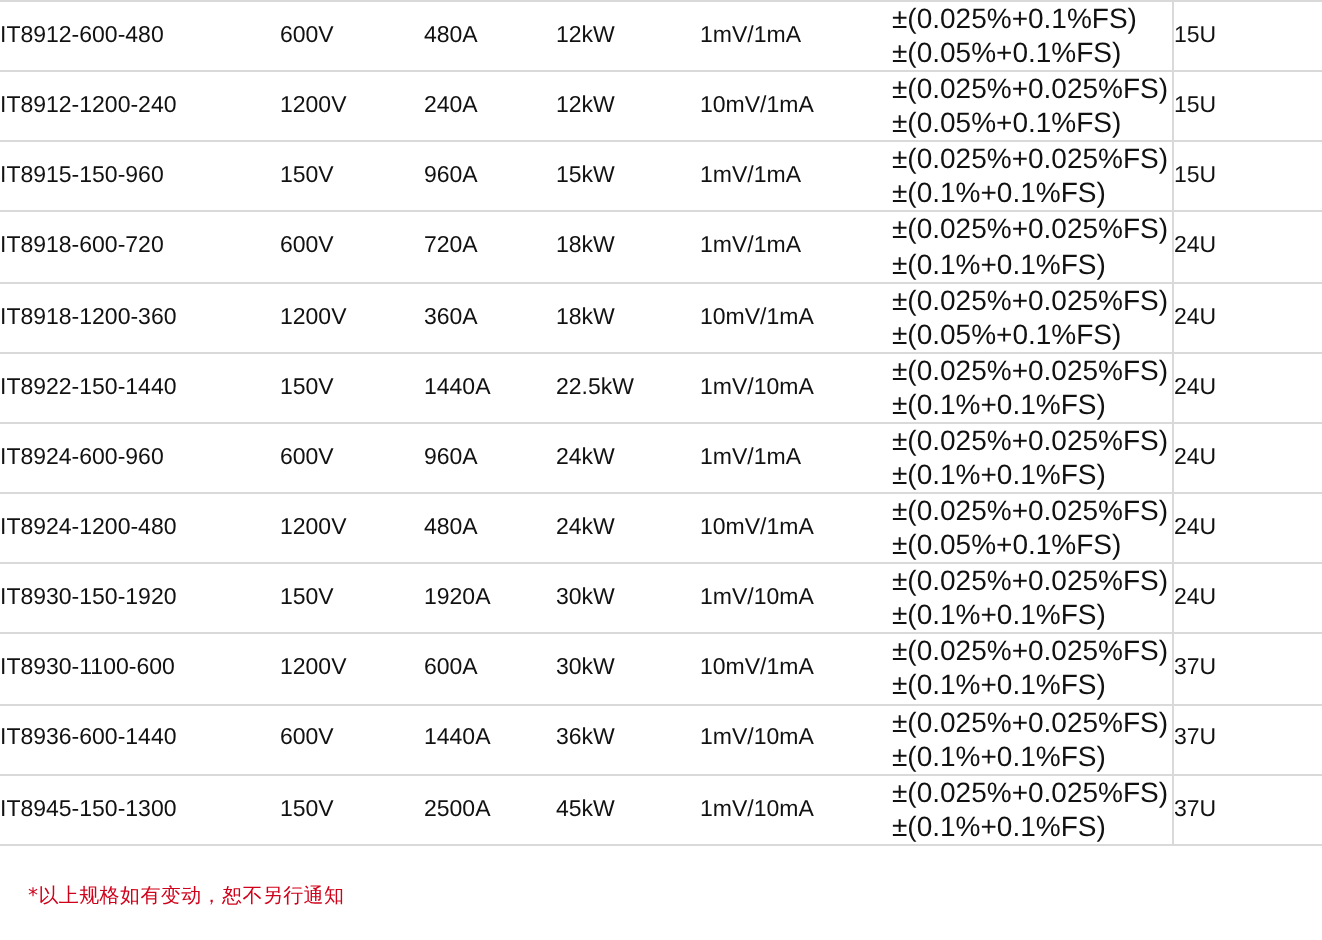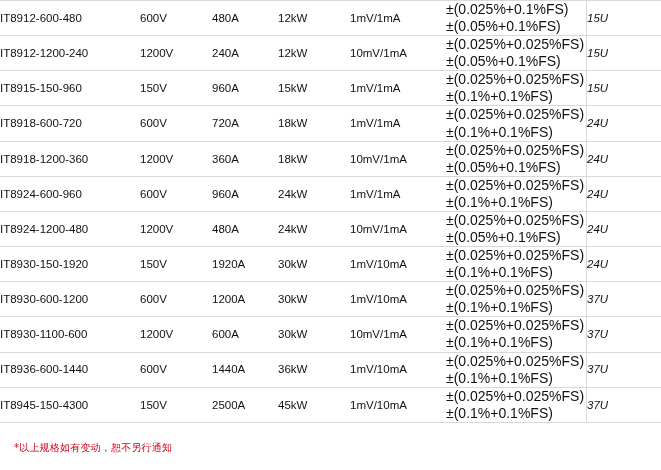--- a/index.html
+++ b/index.html
@@ -47,21 +47,20 @@
   .footnote {
     margin-top: 18px;
     padding-left: 14px;
     font-size: 10px;
     color: #d0021b;
     font-family: "DejaVu Sans", sans-serif;
     letter-spacing: 0.2px;
   }
   .divider-col {
     border-left: 1px solid #d9d9d9;
-    font-style: italic;
   }
 </style>
 </head>
 <body>
 
 <table class="spec-table">
   <tbody>
 
     <tr>
       <td class="c-model">IT8912-600-480</td>
@@ -121,20 +120,32 @@
       <td class="c-curr">360A</td>
       <td class="c-power">18kW</td>
       <td class="c-res">10mV/1mA</td>
       <td class="c-acc">
         <span class="acc-line">±(0.025%+0.025%FS)</span>
         <span class="acc-line">±(0.05%+0.1%FS)</span>
       </td>
       <td class="c-size divider-col">24U</td>
     </tr>
 
+    <tr>
+      <td class="c-model">IT8922-150-1440</td>
+      <td class="c-volt">150V</td>
+      <td class="c-curr">1440A</td>
+      <td class="c-power">22.5kW</td>
+      <td class="c-res">1mV/10mA</td>
+      <td class="c-acc">
+        <span class="acc-line">±(0.025%+0.025%FS)</span>
+        <span class="acc-line">±(0.1%+0.1%FS)</span>
+      </td>
+      <td class="c-size divider-col">24U</td>
+    </tr>
 
     <tr>
       <td class="c-model">IT8924-600-960</td>
       <td class="c-volt">600V</td>
       <td class="c-curr">960A</td>
       <td class="c-power">24kW</td>
       <td class="c-res">1mV/1mA</td>
       <td class="c-acc">
         <span class="acc-line">±(0.025%+0.025%FS)</span>
         <span class="acc-line">±(0.1%+0.1%FS)</span>
@@ -161,32 +172,20 @@
       <td class="c-curr">1920A</td>
       <td class="c-power">30kW</td>
       <td class="c-res">1mV/10mA</td>
       <td class="c-acc">
         <span class="acc-line">±(0.025%+0.025%FS)</span>
         <span class="acc-line">±(0.1%+0.1%FS)</span>
       </td>
       <td class="c-size divider-col">24U</td>
     </tr>
 
-    <tr>
-      <td class="c-model">IT8930-600-1200</td>
-      <td class="c-volt">600V</td>
-      <td class="c-curr">1200A</td>
-      <td class="c-power">30kW</td>
-      <td class="c-res">1mV/10mA</td>
-      <td class="c-acc">
-        <span class="acc-line">±(0.025%+0.025%FS)</span>
-        <span class="acc-line">±(0.1%+0.1%FS)</span>
-      </td>
-      <td class="c-size divider-col">37U</td>
-    </tr>
 
     <tr>
       <td class="c-model">IT8930-1100-600</td>
       <td class="c-volt">1200V</td>
       <td class="c-curr">600A</td>
       <td class="c-power">30kW</td>
       <td class="c-res">10mV/1mA</td>
       <td class="c-acc">
         <span class="acc-line">±(0.025%+0.025%FS)</span>
         <span class="acc-line">±(0.1%+0.1%FS)</span>
@@ -202,21 +201,21 @@
       <td class="c-res">1mV/10mA</td>
       <td class="c-acc">
         <span class="acc-line">±(0.025%+0.025%FS)</span>
         <span class="acc-line">±(0.1%+0.1%FS)</span>
       </td>
       <td class="c-size divider-col">37U</td>
     </tr>
 
 
     <tr>
-      <td class="c-model">IT8945-150-4300</td>
+      <td class="c-model">IT8945-150-1300</td>
       <td class="c-volt">150V</td>
       <td class="c-curr">2500A</td>
       <td class="c-power">45kW</td>
       <td class="c-res">1mV/10mA</td>
       <td class="c-acc">
         <span class="acc-line">±(0.025%+0.025%FS)</span>
         <span class="acc-line">±(0.1%+0.1%FS)</span>
       </td>
       <td class="c-size divider-col">37U</td>
     </tr>

